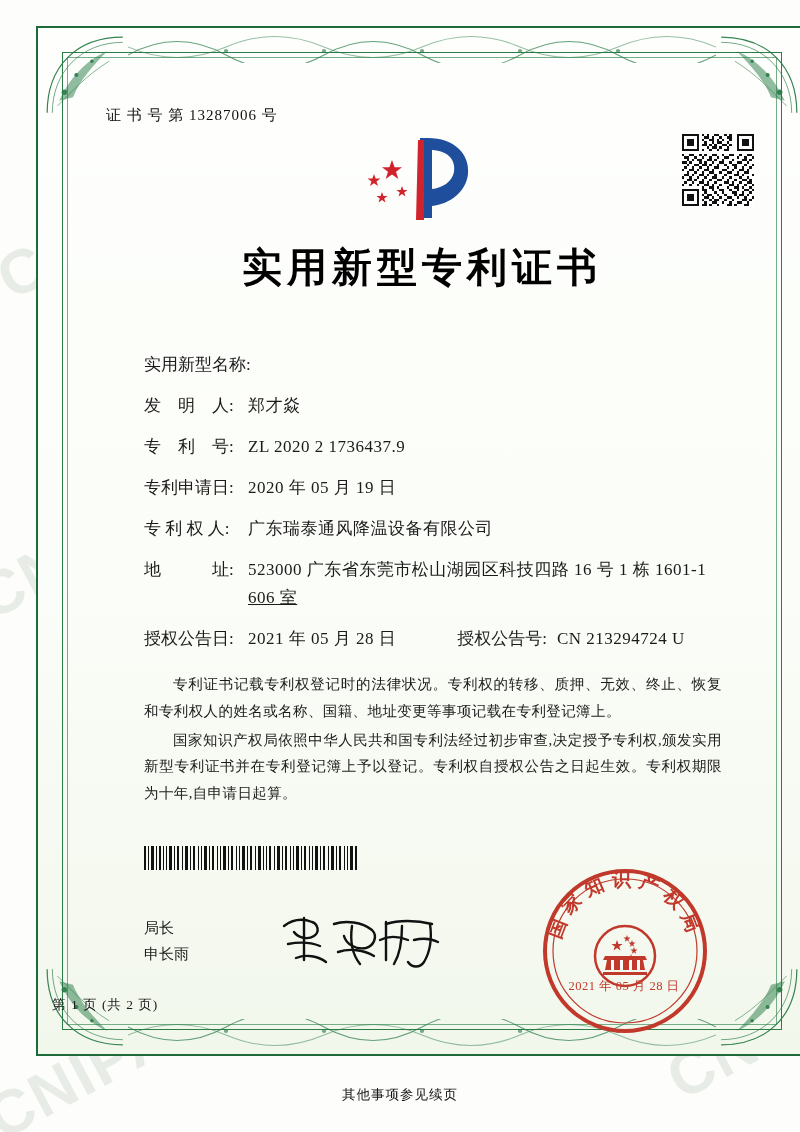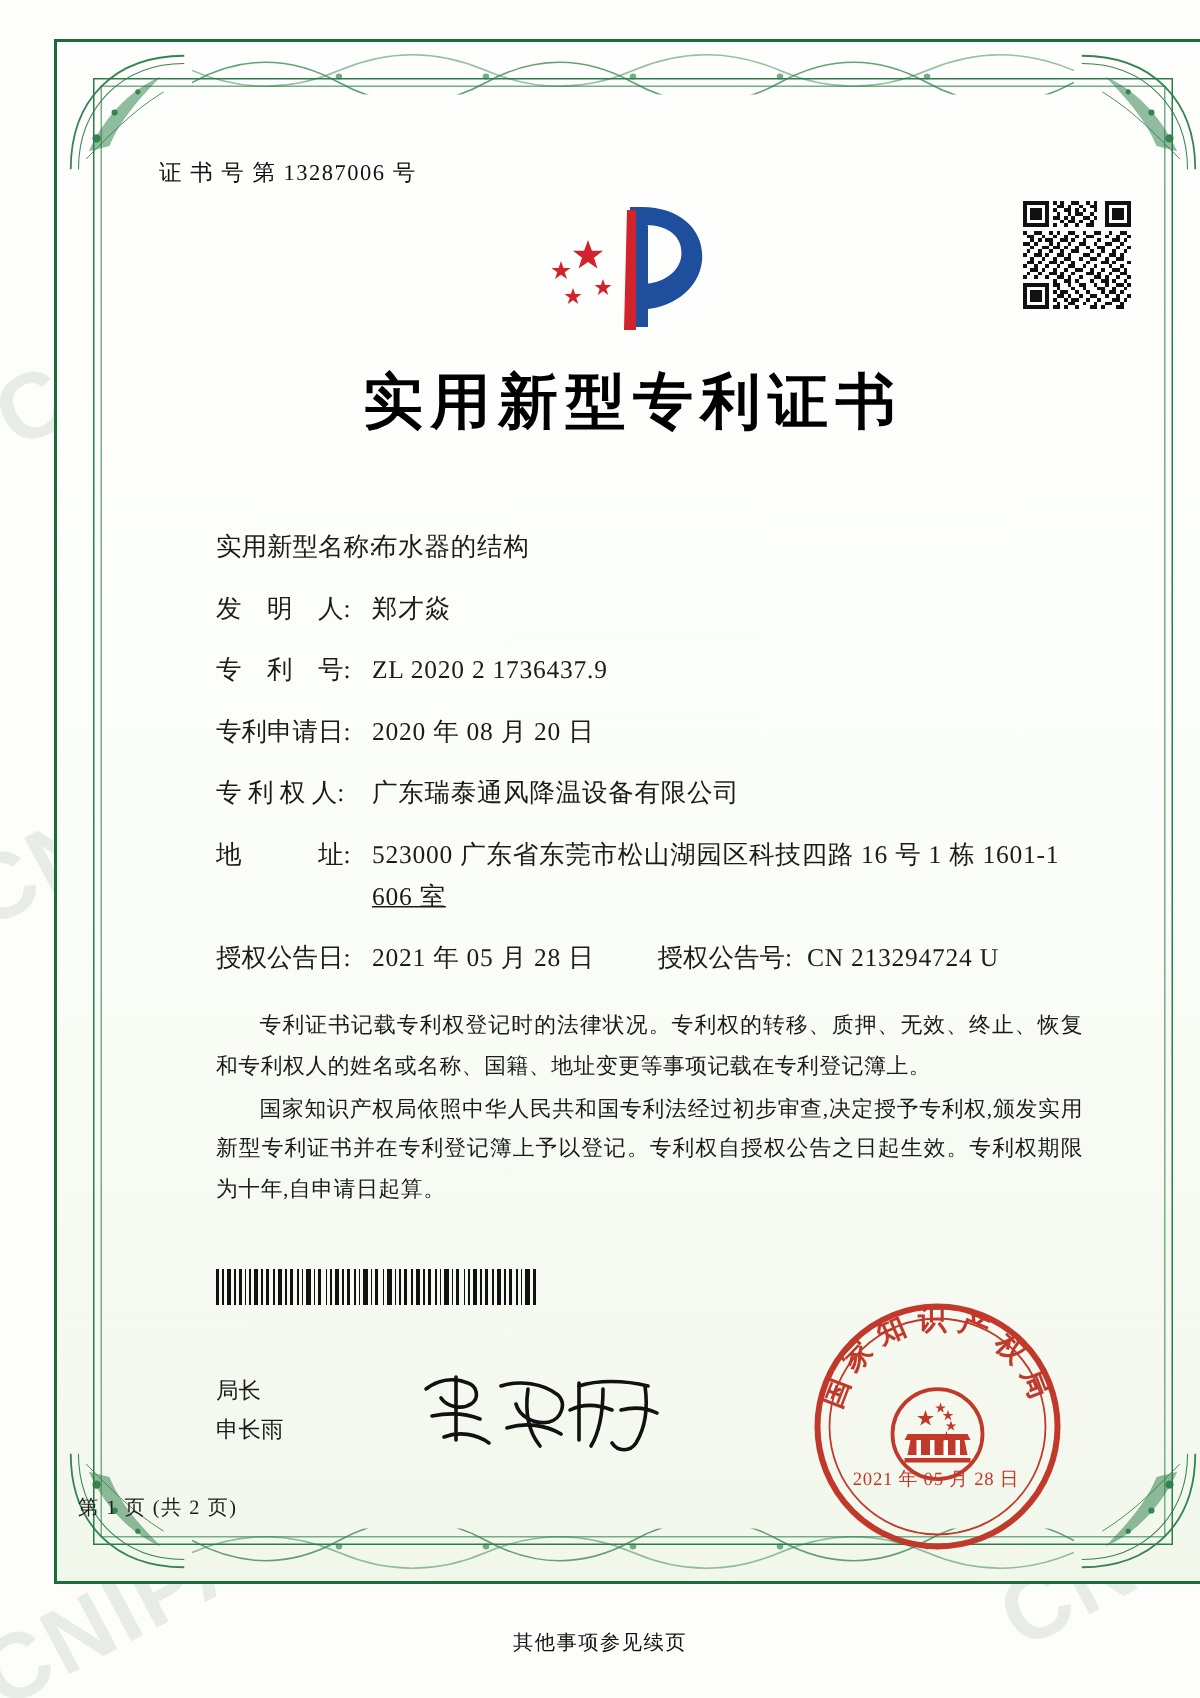--- a/index.html
+++ b/index.html
@@ -155,21 +155,21 @@
     white-space: nowrap;
   }
   .row .val {
     flex: 1 1 auto;
     letter-spacing: .5px;
   }
   .row .val2 {
     margin-top: 11px;
     text-decoration: underline;
   }
-  .pub-no-label { margin-left: 42px; }
+  .pub-no-label { margin-left: 61px; }
 
   .para {
     position: absolute;
     left: 108px;
     right: 86px;
     top: 645px;
     font-size: 14.5px;
     line-height: 1.85;
     text-align: justify;
     letter-spacing: .4px;
@@ -577,36 +577,35 @@
         </g>
       </svg>
     </div>
 
     <div class="title">实用新型专利证书</div>
 
     <div class="fields">
 
       <div class="row">
         <div class="lbl">实用新型名称:</div>
-        <div class="val">布水器的结构</div>
       </div>
 
       <div class="row">
         <div class="lbl">发　明　人:</div>
         <div class="val">郑才焱</div>
       </div>
 
       <div class="row">
         <div class="lbl">专　利　号:</div>
         <div class="val">ZL 2020 2 1736437.9</div>
       </div>
 
       <div class="row">
         <div class="lbl">专利申请日:</div>
-        <div class="val">2020 年 08 月 20 日</div>
+        <div class="val">2020 年 05 月 19 日</div>
       </div>
 
       <div class="row">
         <div class="lbl">专 利 权 人:</div>
         <div class="val">广东瑞泰通风降温设备有限公司</div>
       </div>
 
       <div class="row">
         <div class="lbl">地　　　址:</div>
         <div>

